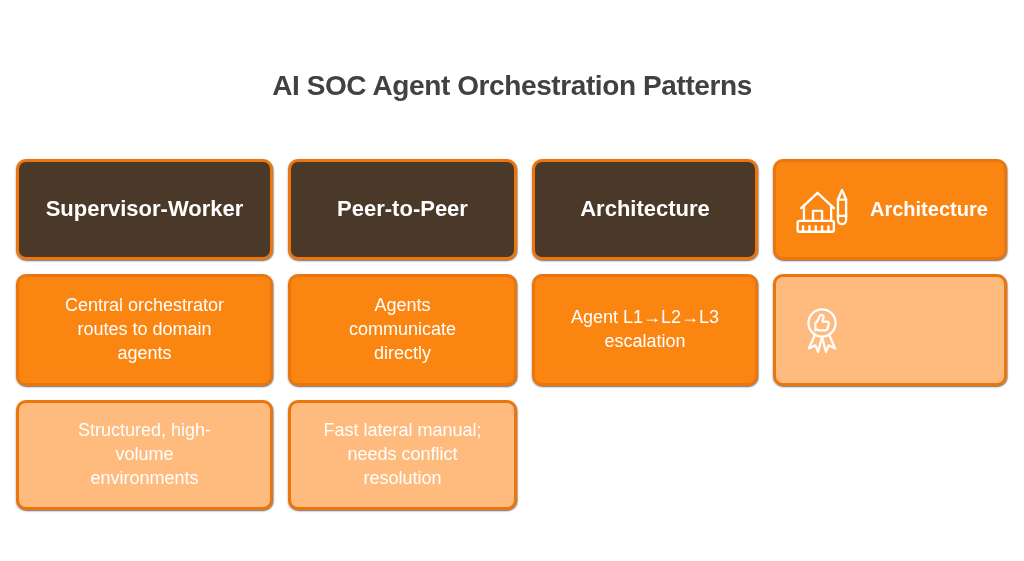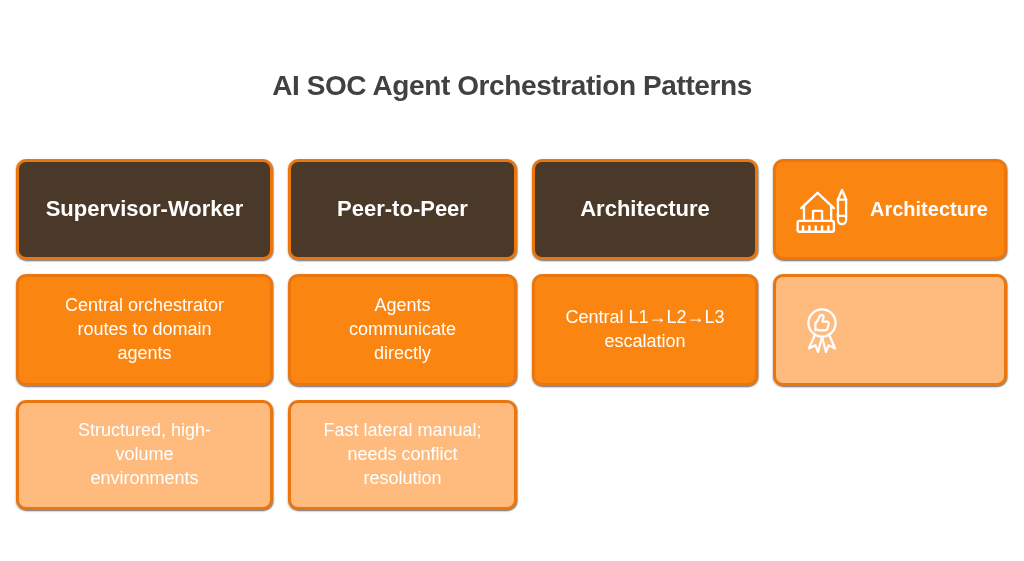--- a/index.html
+++ b/index.html
@@ -66,21 +66,21 @@
     <span>Central orchestrator
 routes to domain
 agents</span>
   </div>
   <div class="cell row-dark body-cell">
     <span>Agents
 communicate
 directly</span>
   </div>
   <div class="cell row-dark body-cell">
-    <span>Central L1→L2→L3
+    <span>Agent L1→L2→L3
 escalation</span>
   </div>
 
   <div class="cell row-light label-cell">
     <span class="icon">
       <svg width="56" height="60" viewBox="0 0 64 64" fill="none" stroke="#ffffff" stroke-width="2.6" stroke-linecap="round" stroke-linejoin="round">
         <circle cx="32" cy="24" r="15.5"></circle>
         <path d="M24 37.5 L17 53 L24.5 49.5 L27.5 57 L32 40"></path>
         <path d="M40 37.5 L47 53 L39.5 49.5 L36.5 57 L32 40"></path>
         <path d="M24.5 23.5 V32.5"></path>

